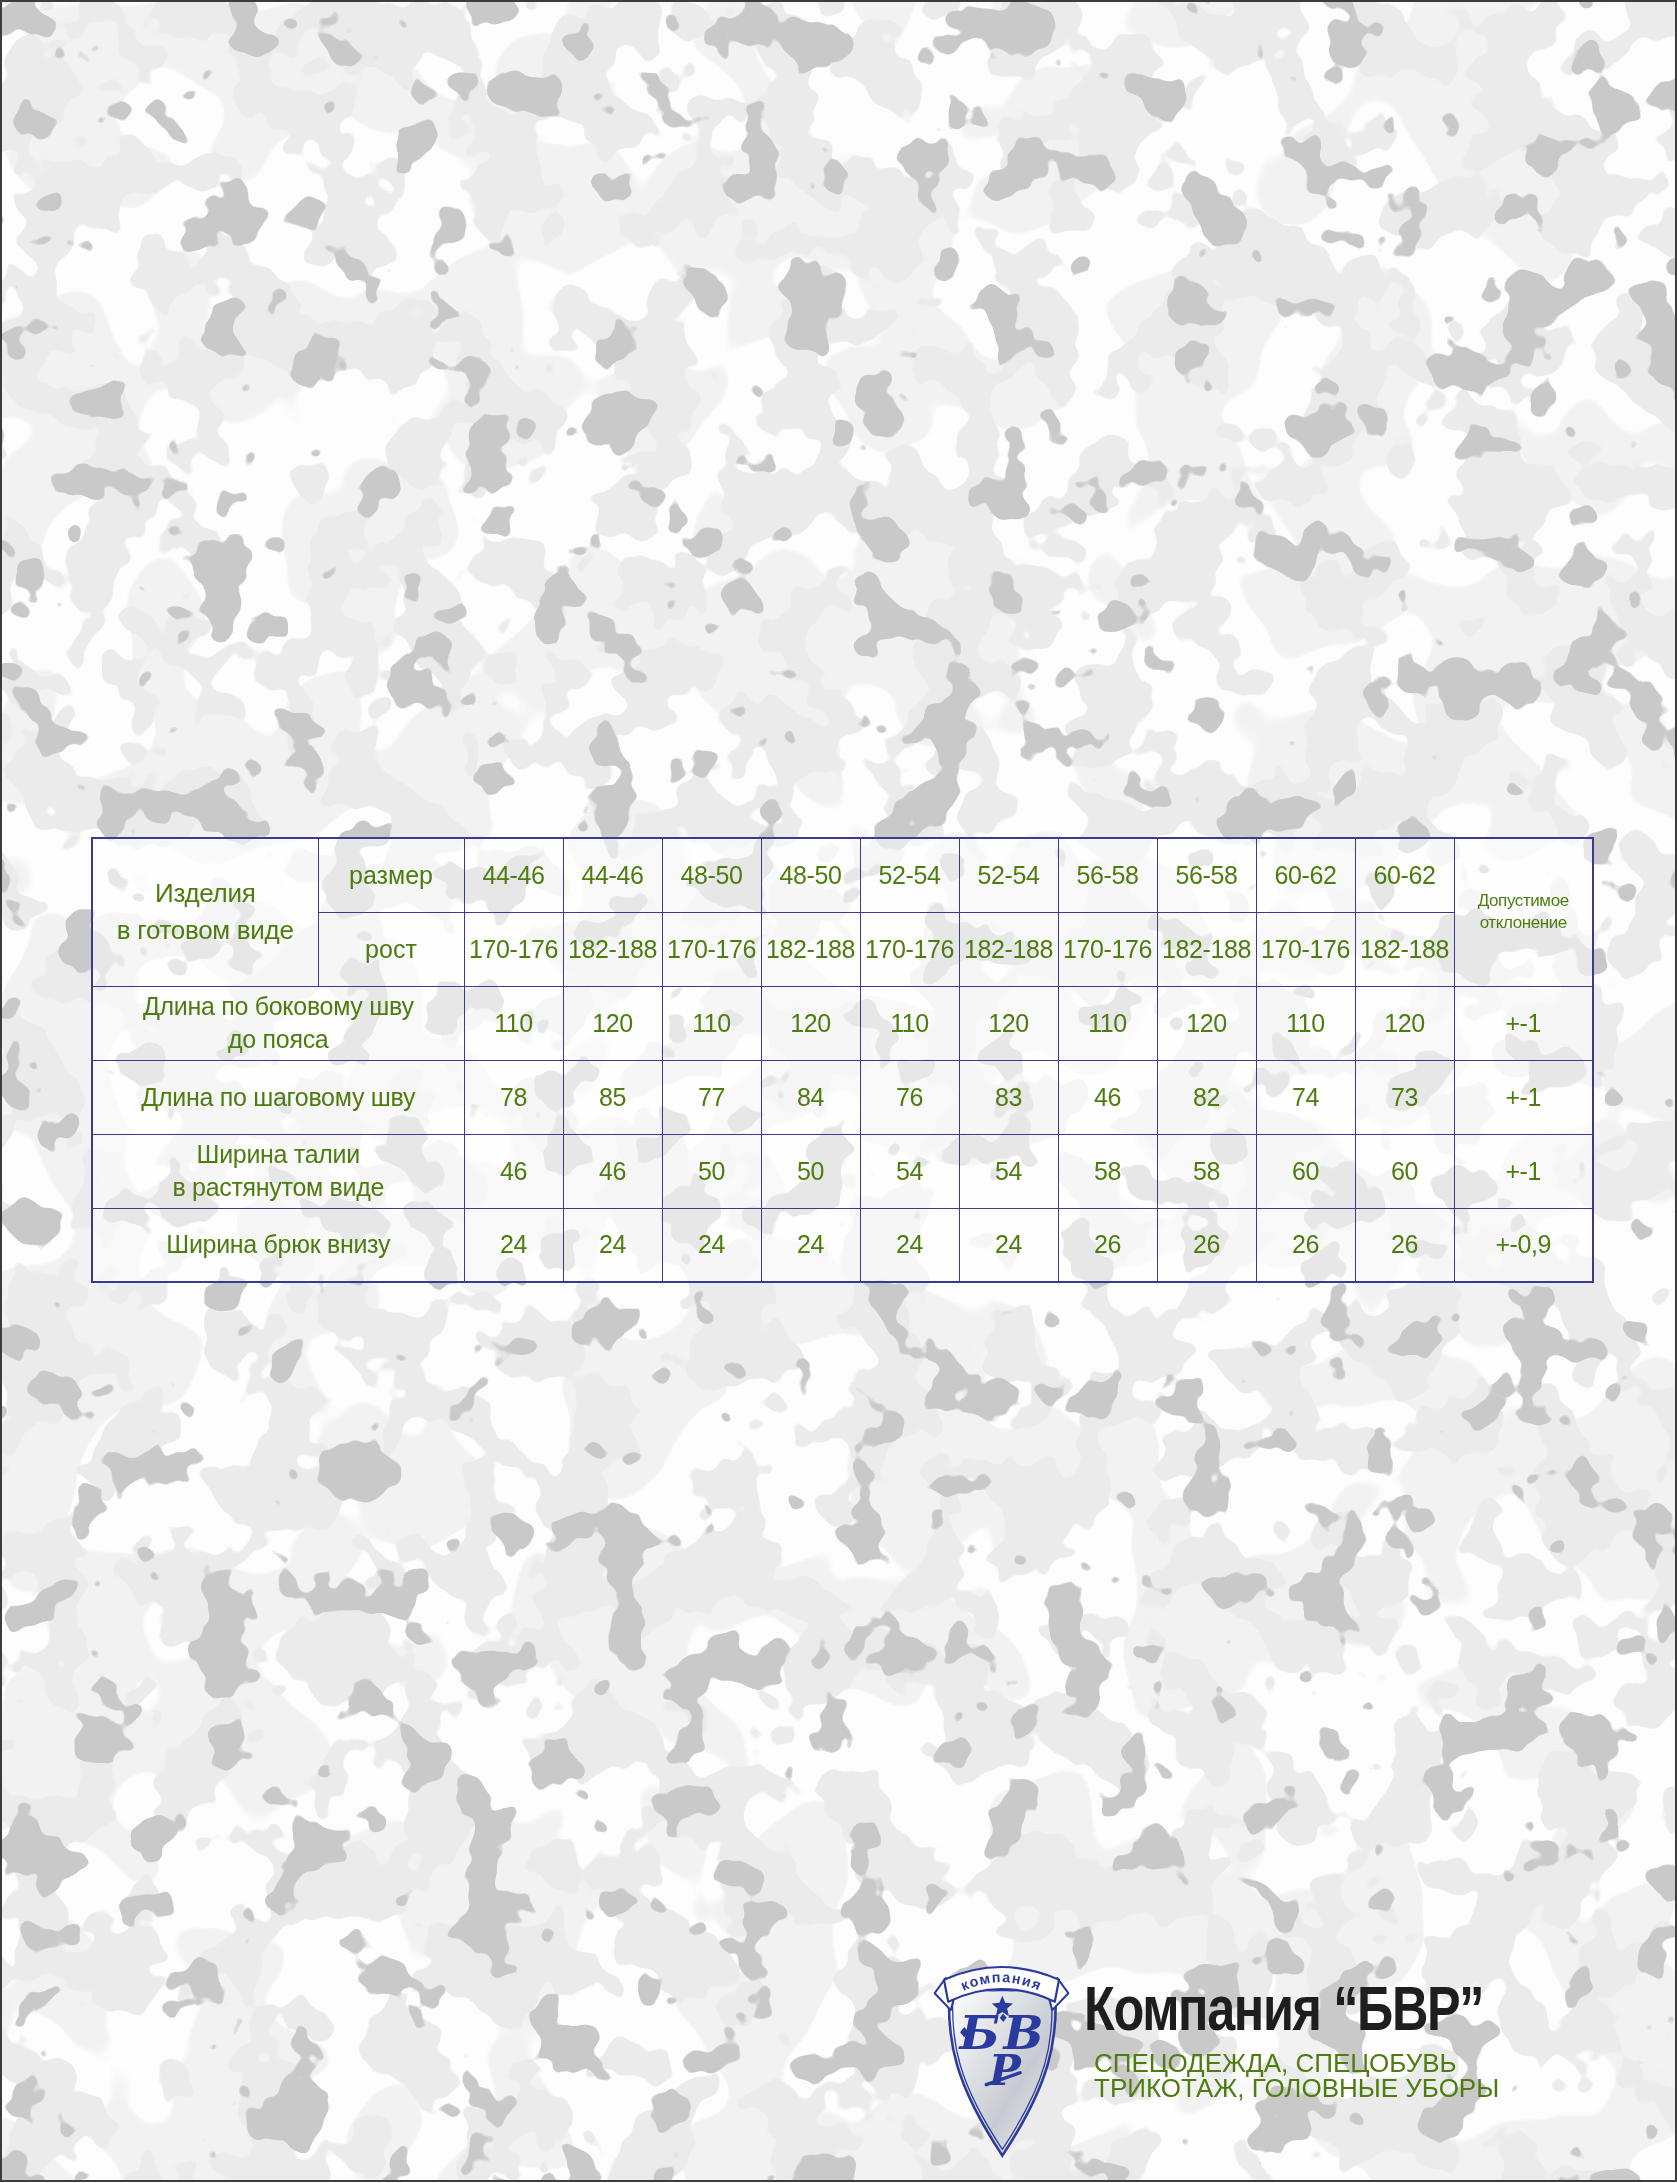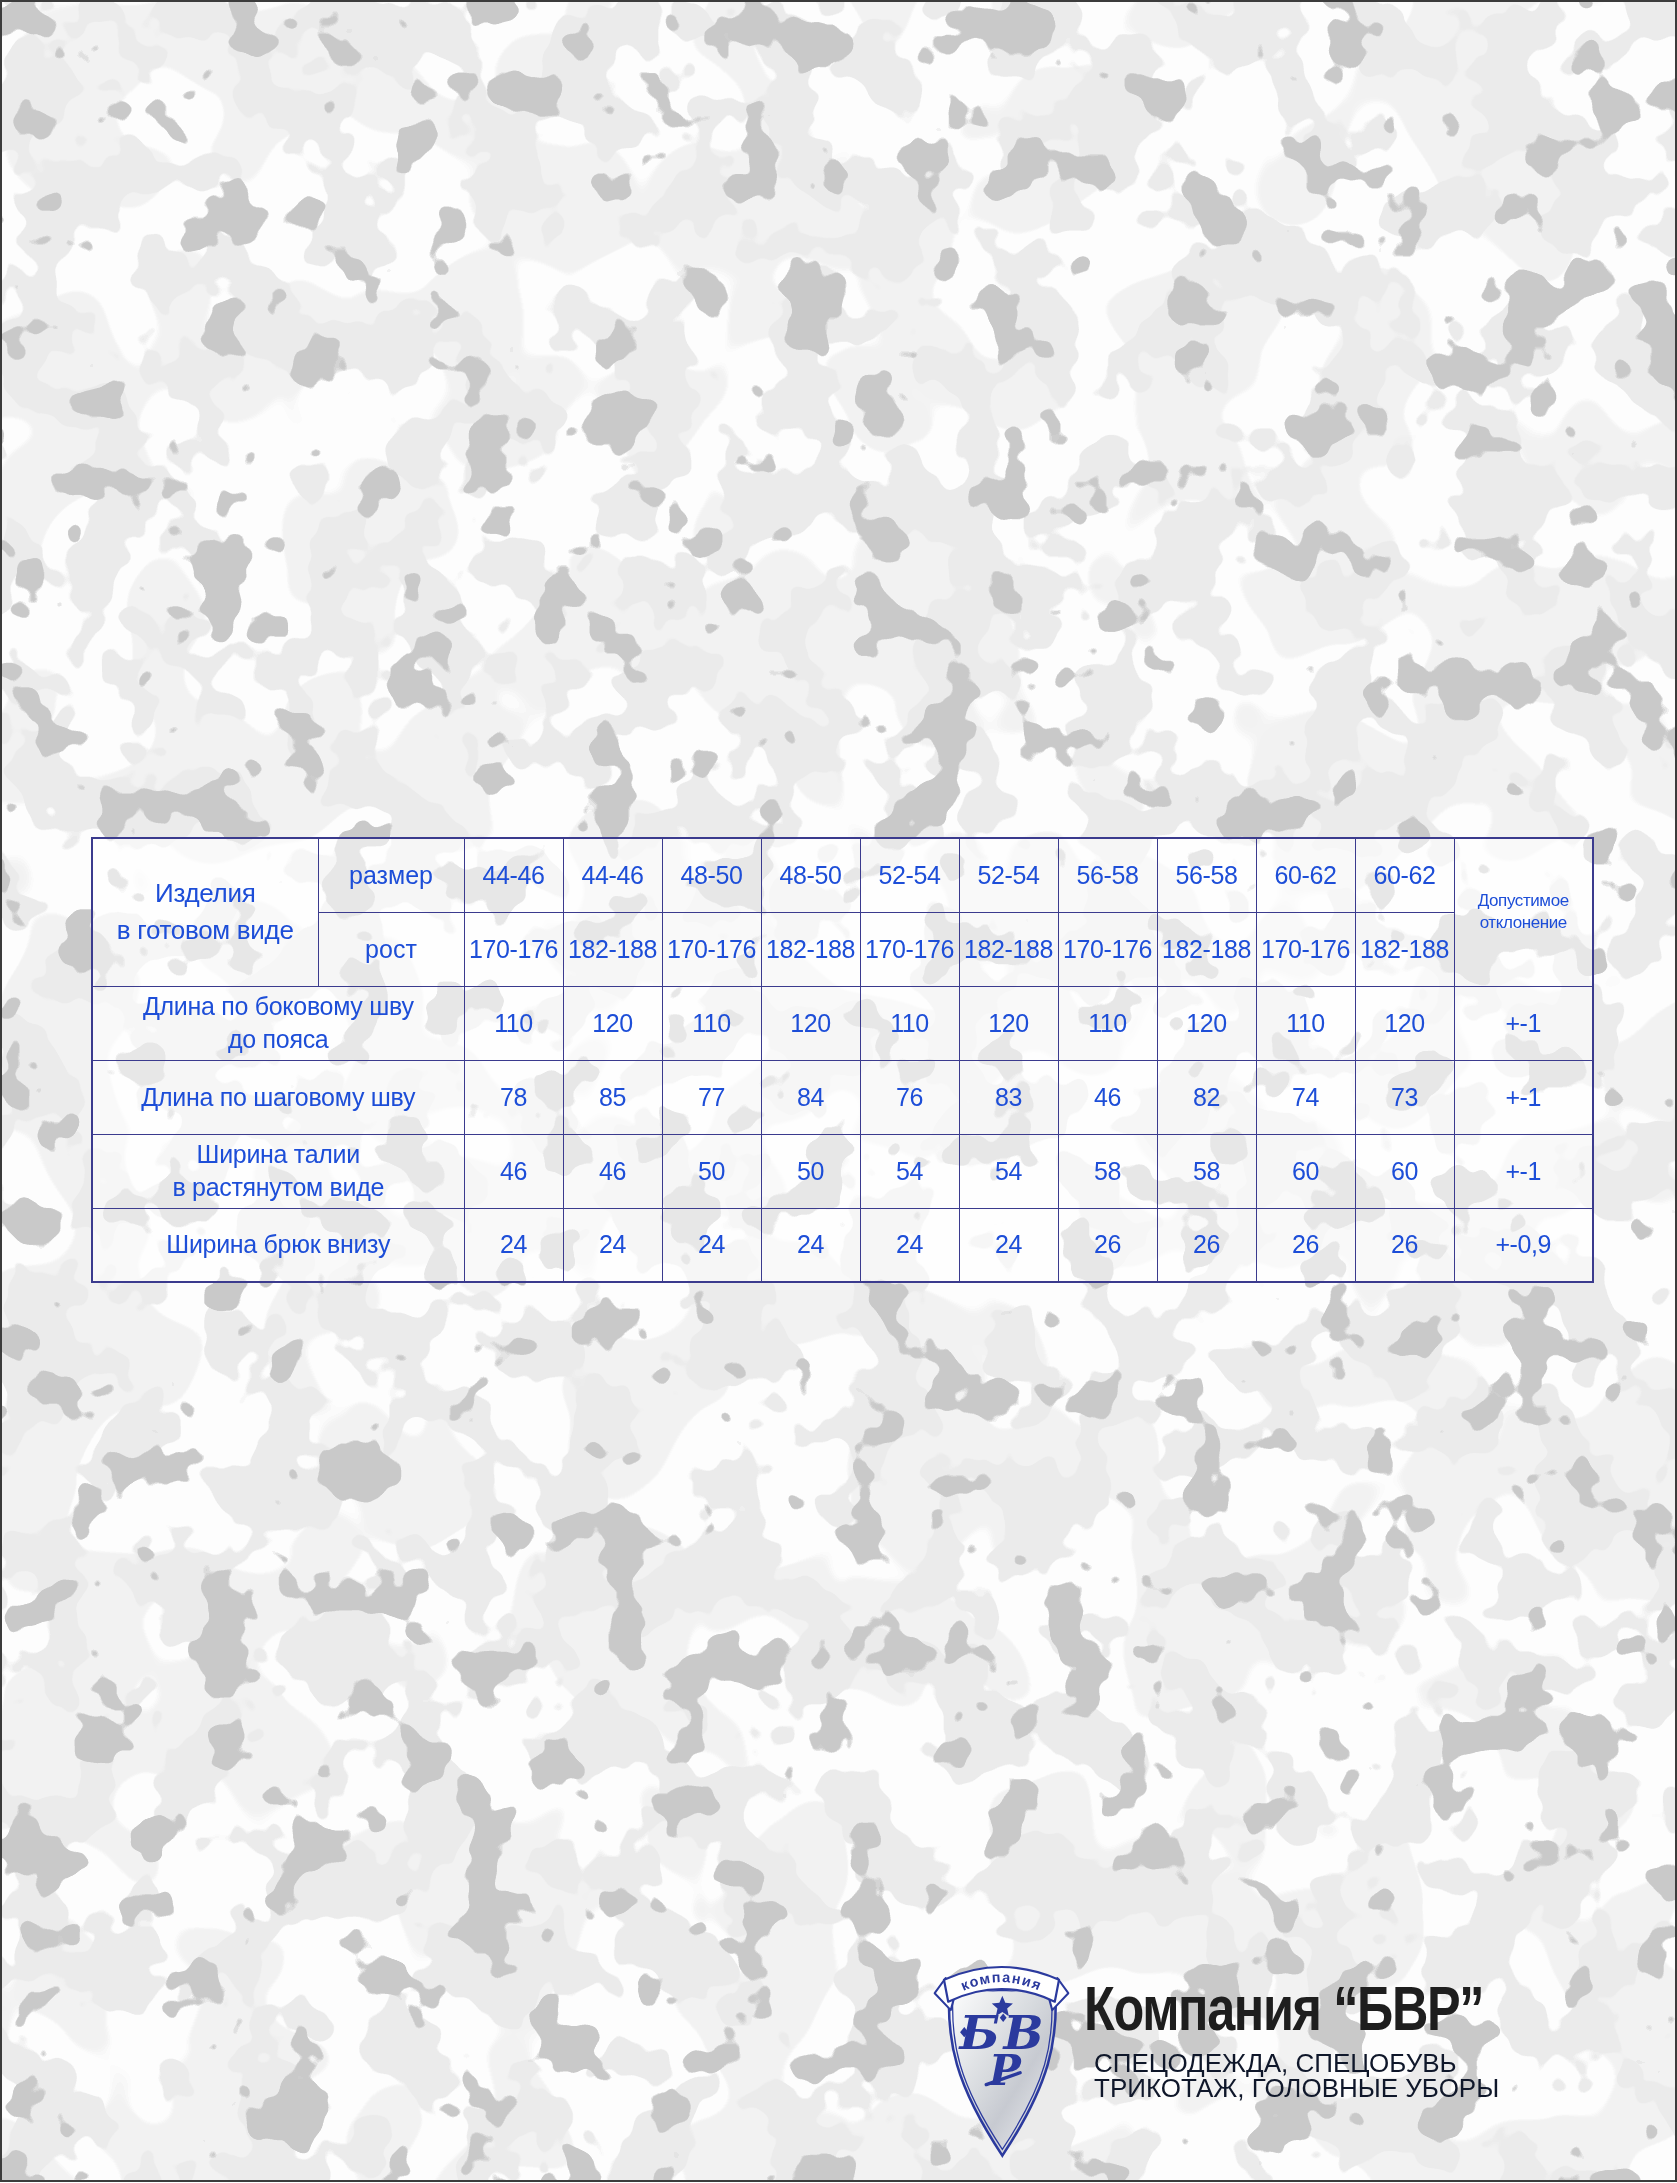--- a/index.html
+++ b/index.html
@@ -12,21 +12,21 @@
     font-family:"Liberation Sans", sans-serif;
   }
   .camo{position:absolute;left:0;top:0;width:1673px;height:2178px;display:block;}
 
   
   table.size-table{
     position:absolute;left:89px;top:835px;
     width:1500px;
     border-collapse:collapse;table-layout:fixed;
     border:2.5px solid #3b3b8e;
-    color:#1d4ed8;
+    color:#4d7c0f;
   }
   table.size-table tr{height:74px;}
   table.size-table th,table.size-table td{
     border:1.7px solid #3b3b8e;
     background:rgba(255,255,255,0.55);
     font-weight:normal;
     text-align:center;vertical-align:middle;
     padding:0;
     overflow:hidden;
   }
@@ -39,21 +39,21 @@
   
   .emblem{position:absolute;left:930px;top:1954px;width:139px;height:203px;}
   .logo-title{
     position:absolute;left:1082px;top:1975px;
     font-size:63px;font-weight:bold;letter-spacing:-1.7px;
     white-space:nowrap;color:#1e1e1e;line-height:63px;
     transform:scaleX(0.80);transform-origin:0 0;
   }
   .logo-sub{
     position:absolute;left:1092px;top:2049px;
-    font-size:26px;line-height:25px;color:#0f172a;white-space:nowrap;
+    font-size:26px;line-height:25px;color:#4d7c0f;white-space:nowrap;
   }
 </style>
 </head>
 <body>
 
 <div class="page">
 
   <svg class="camo" viewBox="0 0 1979 2577" xmlns="http://www.w3.org/2000/svg">
     <defs>
       <filter id="camoFaint" x="-5%" y="-5%" width="110%" height="110%" color-interpolation-filters="sRGB">

